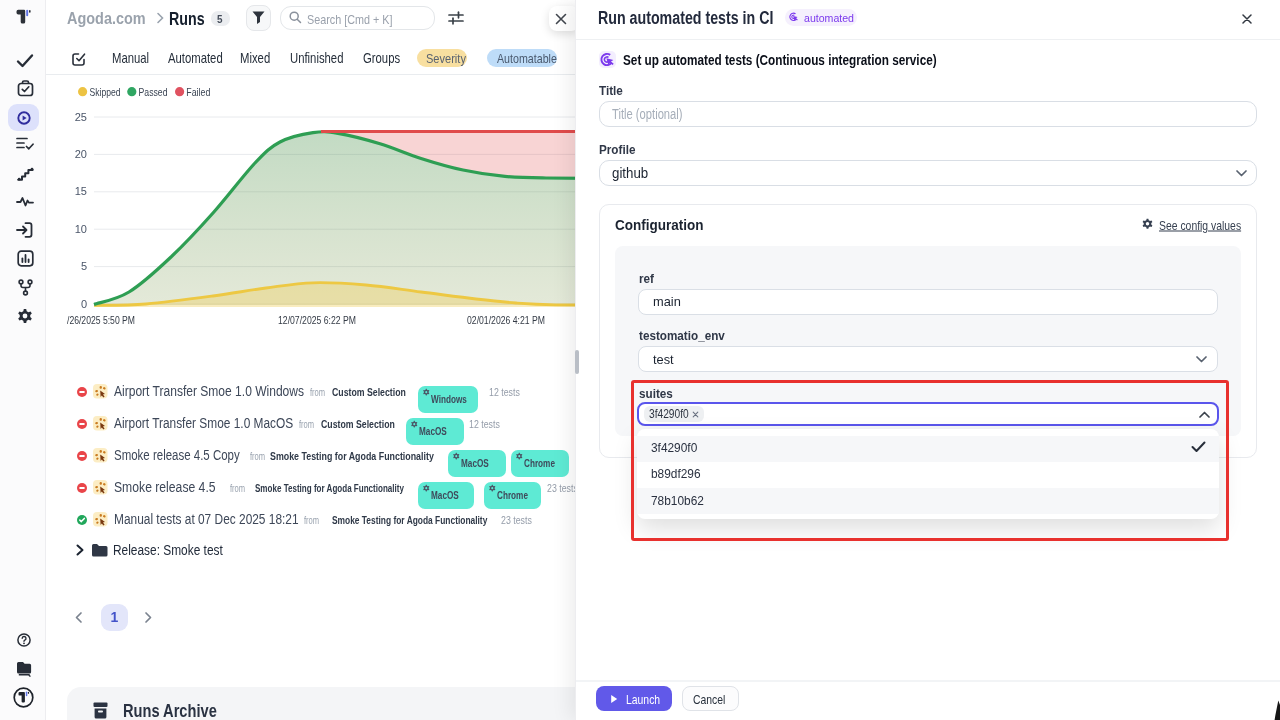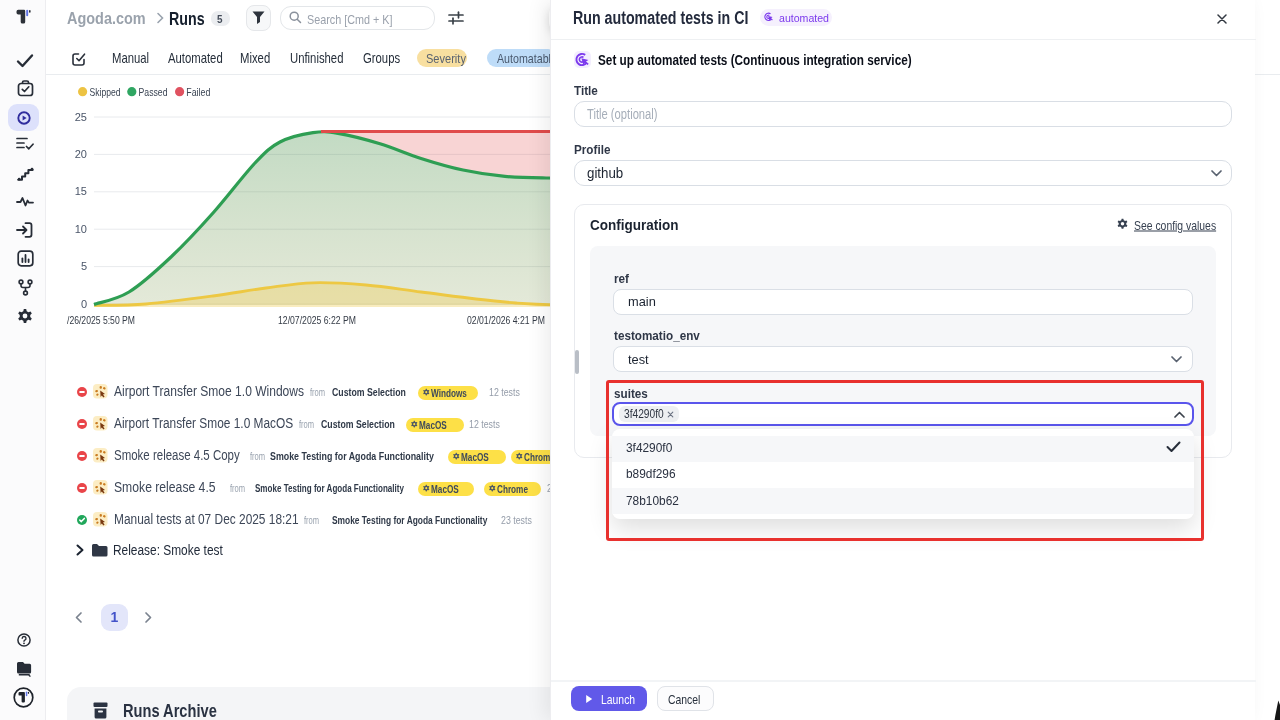--- a/index.html
+++ b/index.html
@@ -3,21 +3,21 @@
 <meta charset="utf-8">
 <style>
   * { margin:0; padding:0; box-sizing:border-box; }
   html,body { width:1280px; height:720px; overflow:hidden; background:#fff;
     font-family:"Liberation Sans", sans-serif; }
   .abs { position:absolute; }
   .t { position:absolute; white-space:nowrap; transform-origin:0 50%; }
   #sidebar { left:0; top:0; width:46px; height:720px; background:#fbfbfc; border-right:1px solid #ededf0; z-index:5; }
   .xbtn { left:549px; top:6px; width:30px; height:25px; background:#fff; border-radius:8px;
      box-shadow:0 3px 10px rgba(0,0,0,.13); z-index:6; }
-  .rpill { position:absolute; height:14px; background:#fde047; border-radius:7px; }
+  .rpill { position:absolute; height:27px; background:#5eead4; border-radius:7px; }
   .rpill .pt { position:absolute; left:13px; top:50%; transform:translateY(-50%) scaleX(0.78); transform-origin:0 50%;
      font-size:10.5px; font-weight:700; color:#3f4a5b; white-space:nowrap; }
   .dlabel { font-size:13px; font-weight:700; color:#2f3747; transform:scaleX(0.9); }
   .dinput { position:absolute; background:#fff; border:1px solid #d9dee5; border-radius:10px; }
 </style>
 </head>
 <body>
 <svg width="0" height="0" style="position:absolute;">
   <defs>
     <g id="gear9">
@@ -324,21 +324,21 @@
     <path d="M2.8,13.8 H13 a1.5 1.5 0 0 0 1.5,1.5" stroke="#272d37" stroke-width="1.4" fill="none"></path>
     <path d="M2.5,1 H7 l1.6,1.8 h5 a1.5,1.5 0 0 1 1.5,1.5 V11 a1.5,1.5 0 0 1 -1.5,1.5 H2.5 A1.5,1.5 0 0 1 1,11 V2.5 A1.5,1.5 0 0 1 2.5,1 Z" fill="#272d37"></path>
   </svg>
   <svg class="abs" style="left:13px;top:687px;z-index:6;" width="21" height="21" viewBox="0 0 21 21">
     <circle cx="10.5" cy="10.5" r="9.3" stroke="#1e232b" stroke-width="1.7" fill="none"></circle>
     <path d="M5.5,6.2 a1.2,1.2 0 0 1 1.2,-1.2 H11 a0.9,0.9 0 0 1 0.9,0.9 V14.5 a1.1,1.1 0 0 1 -1.1,1.1 H9.7 A1.1,1.1 0 0 1 8.6,14.5 V8.6 H6.7 A1.2,1.2 0 0 1 5.5,7.4 Z" fill="#1e232b"></path>
     <rect x="12.8" y="4.6" width="1.5" height="4.6" rx="0.75" fill="#5e72e4"></rect>
     <rect x="14.9" y="4.8" width="1.2" height="2" rx="0.6" fill="#1e232b"></rect>
   </svg>
 
-  <div class="abs" id="drawer" style="left:550px;top:0;width:705px;height:720px;background:#fff;box-shadow:-6px 0 18px rgba(0,0,0,.07);border-left:1px solid #ededf0;z-index:10;">
+  <div class="abs" id="drawer" style="left:575px;top:0;width:705px;height:720px;background:#fff;box-shadow:-6px 0 18px rgba(0,0,0,.07);border-left:1px solid #ededf0;z-index:10;">
     <span class="t" style="left:22px;top:18px;transform:translateY(-50%) scaleX(0.79);font-size:18px;font-weight:700;color:#232a3c;">Run automated tests in CI</span>
     <div class="abs" style="left:209px;top:9px;width:72px;height:17px;background:#f5f0fd;border-radius:9px;"></div>
     <svg class="abs" style="left:213px;top:11.5px;" width="12" height="12" viewBox="0 0 15 15">
         <use href="#cicon" transform="scale(0.8)"></use>
       </svg>
     <span class="t" style="left:228px;top:17.5px;transform:translateY(-50%) scaleX(0.92);font-size:11.5px;font-weight:500;color:#7c3aed;">automated</span>
     <svg class="abs" style="left:666px;top:14px;" width="10" height="10" viewBox="0 0 10 10">
       <path d="M1,1 L9,9 M9,1 L1,9" stroke="#333942" stroke-width="1.5" stroke-linecap="round"></path>
     </svg>
     <div class="abs" style="left:0;top:39px;width:705px;height:1px;background:#eef0f2;"></div>

